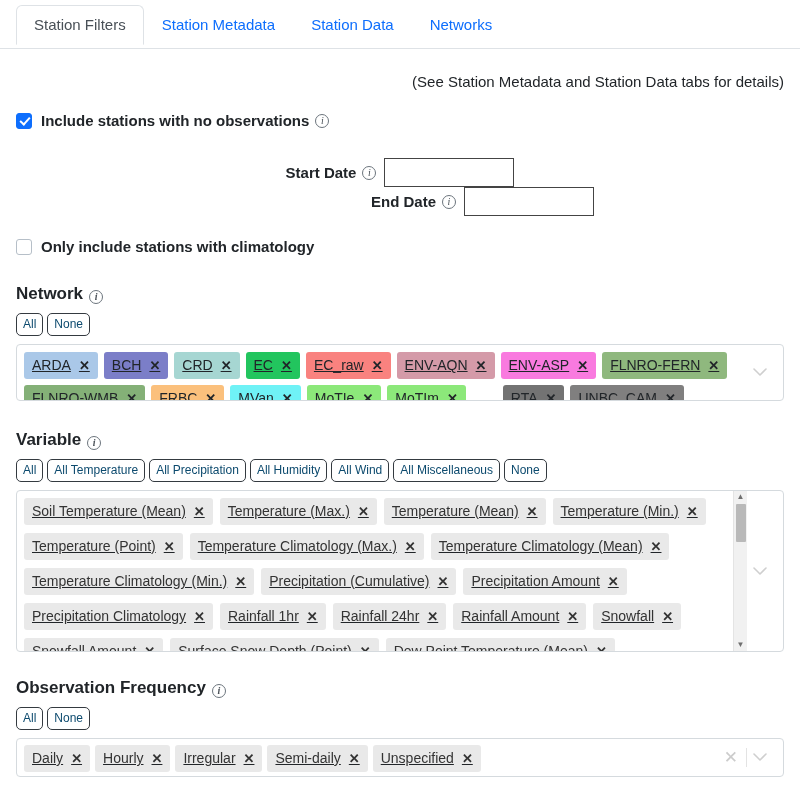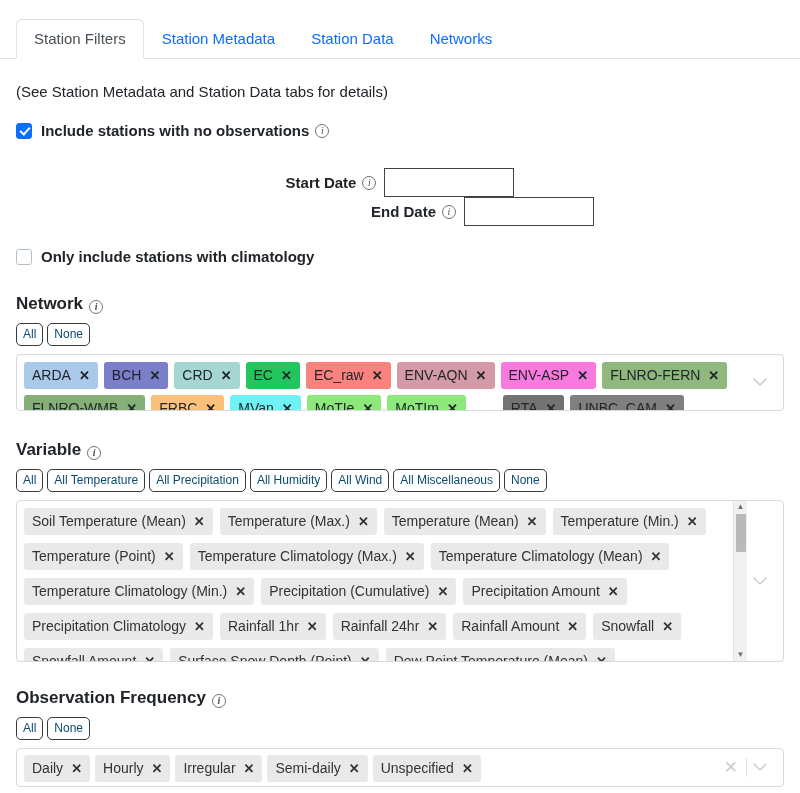--- a/index.html
+++ b/index.html
@@ -10,23 +10,23 @@
     font-family: "Liberation Sans", sans-serif;
     color: #212529;
     overflow: hidden;
   }
 
   .page { width: 800px; height: 793px; position: relative; }
 
   
   .tabbar {
     display: flex;
-    align-items: flex-end;
+    align-items: center;
     padding: 0 16px;
-    height: 59px;
+    height: 49px;
     border-bottom: 1px solid #dee2e6;
   }
   .tab {
     font-size: 15px;
     line-height: 1;
     padding: 11px 17px 12px 17px;
     color: #0d6efd;
     cursor: pointer;
     border: 1px solid transparent;
     border-radius: 6px 6px 0 0;
@@ -47,20 +47,21 @@
     color: #212529;
     margin-top: 16px;
     line-height: 1.3;
   }
   .summary b { font-weight: bold; }
 
   .subnote {
     font-size: 15px;
     color: #212529;
     margin-top: 24px;
+    text-align: right;
   }
 
   
   .checkrow {
     display: flex;
     align-items: center;
     margin-top: 22px;
   }
   .cbx {
     width: 16px; height: 16px;
@@ -176,20 +177,21 @@
     align-items: stretch;
   }
   .msel-tags {
     flex: 1 1 auto;
     padding: 6px 4px 6px 6px;
     display: flex;
     flex-wrap: wrap;
     align-content: flex-start;
     gap: 5px 5px;
     overflow: hidden;
+    text-decoration: underline;
   }
   .msel-ctrls {
     flex: 0 0 auto;
     display: flex;
     align-items: center;
     justify-content: flex-end;
     padding-right: 10px;
     color: #ccc;
   }
   .clear-x {

